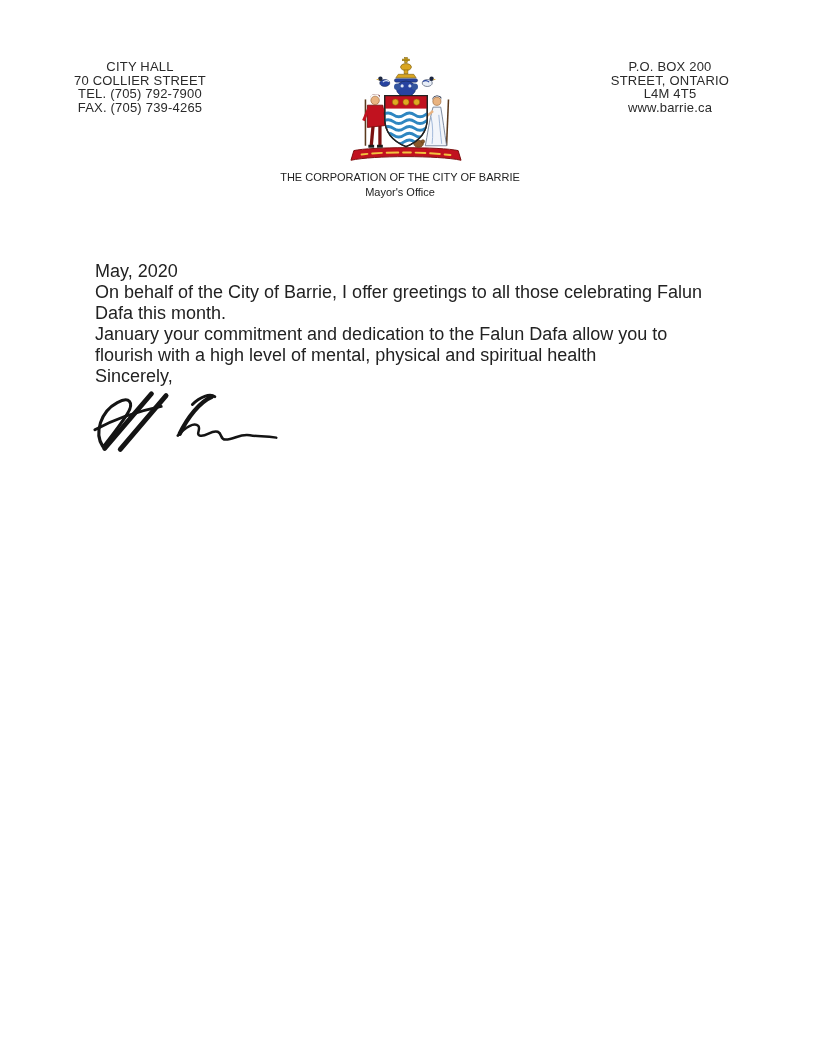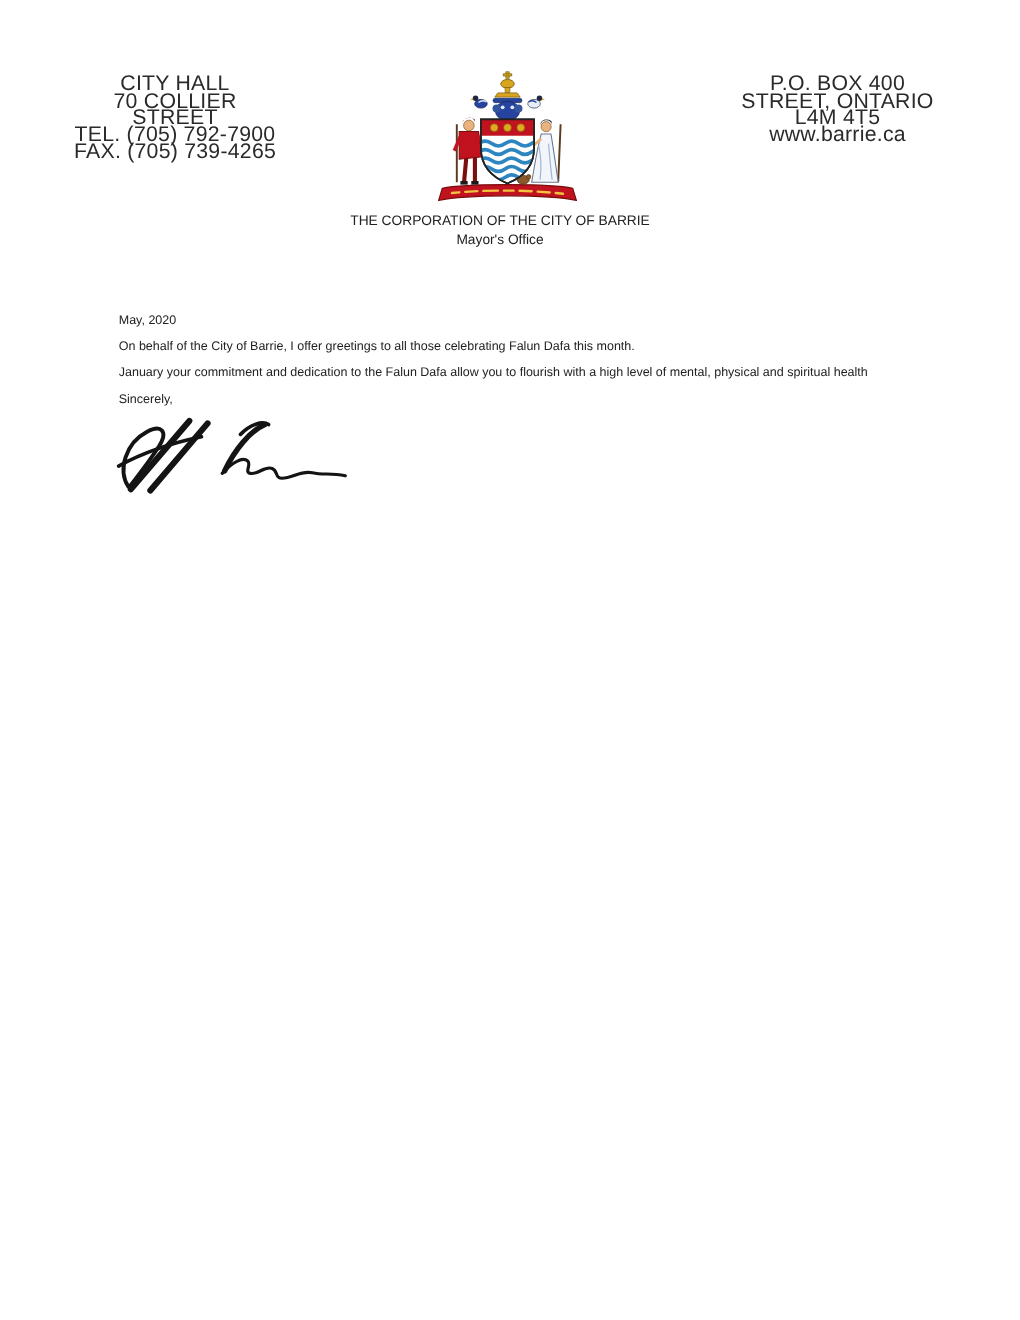--- a/index.html
+++ b/index.html
@@ -14,21 +14,21 @@
     background: #ffffff;
     font-family: "Liberation Sans", sans-serif;
     color: #1e1e1e;
     overflow: hidden;
   }
   
   .addr-block {
     position: absolute;
     top: 60px;
     width: 170px;
-    font-size: 17px;
+    font-size: 13px;
     line-height: 13.5px;
     text-align: center;
     color: #2a2a2a;
     letter-spacing: 0.2px;
   }
   .addr-left  { left: 55px; }
   .addr-right { left: 585px; }
   .crest {
     position: absolute;
     left: 350px;
@@ -43,23 +43,23 @@
     width: 800px;
     text-align: center;
     font-size: 11px;
     line-height: 15px;
     color: #222;
   }
   
   .letter {
     position: absolute;
     left: 95px;
-    top: 246px;
+    top: 261px;
     width: 632px;
-    font-size: 10px;
+    font-size: 18px;
     line-height: 21px;
     color: #222;
   }
   .letter p { margin: 0; }
   .date-line   { margin-bottom: 46px; }
   .para        { margin-bottom: 22px; }
   .para-last   { margin-bottom: 22px; }
   .closing     { margin-bottom: 6px; }
   .signature-wrap {
     width: 195px;
@@ -74,21 +74,21 @@
 <div class="page">
 
   <div class="addr-block addr-left">
     <div>CITY HALL</div>
     <div>70 COLLIER STREET</div>
     <div>TEL. (705) 792-7900</div>
     <div>FAX. (705) 739-4265</div>
   </div>
 
   <div class="addr-block addr-right">
-    <div>P.O. BOX 400</div>
+    <div>P.O. BOX 200</div>
     <div>STREET, ONTARIO</div>
     <div>L4M 4T5</div>
     <div>www.barrie.ca</div>
   </div>
 
   <svg class="crest" viewBox="0 0 116 112" aria-hidden="true">
     <defs>
       <clipPath id="shieldClip">
         <path d="M36,40 L80,40 L80,64 C80,80 70,88 58,93 C46,88 36,80 36,64 Z"></path>
       </clipPath>

